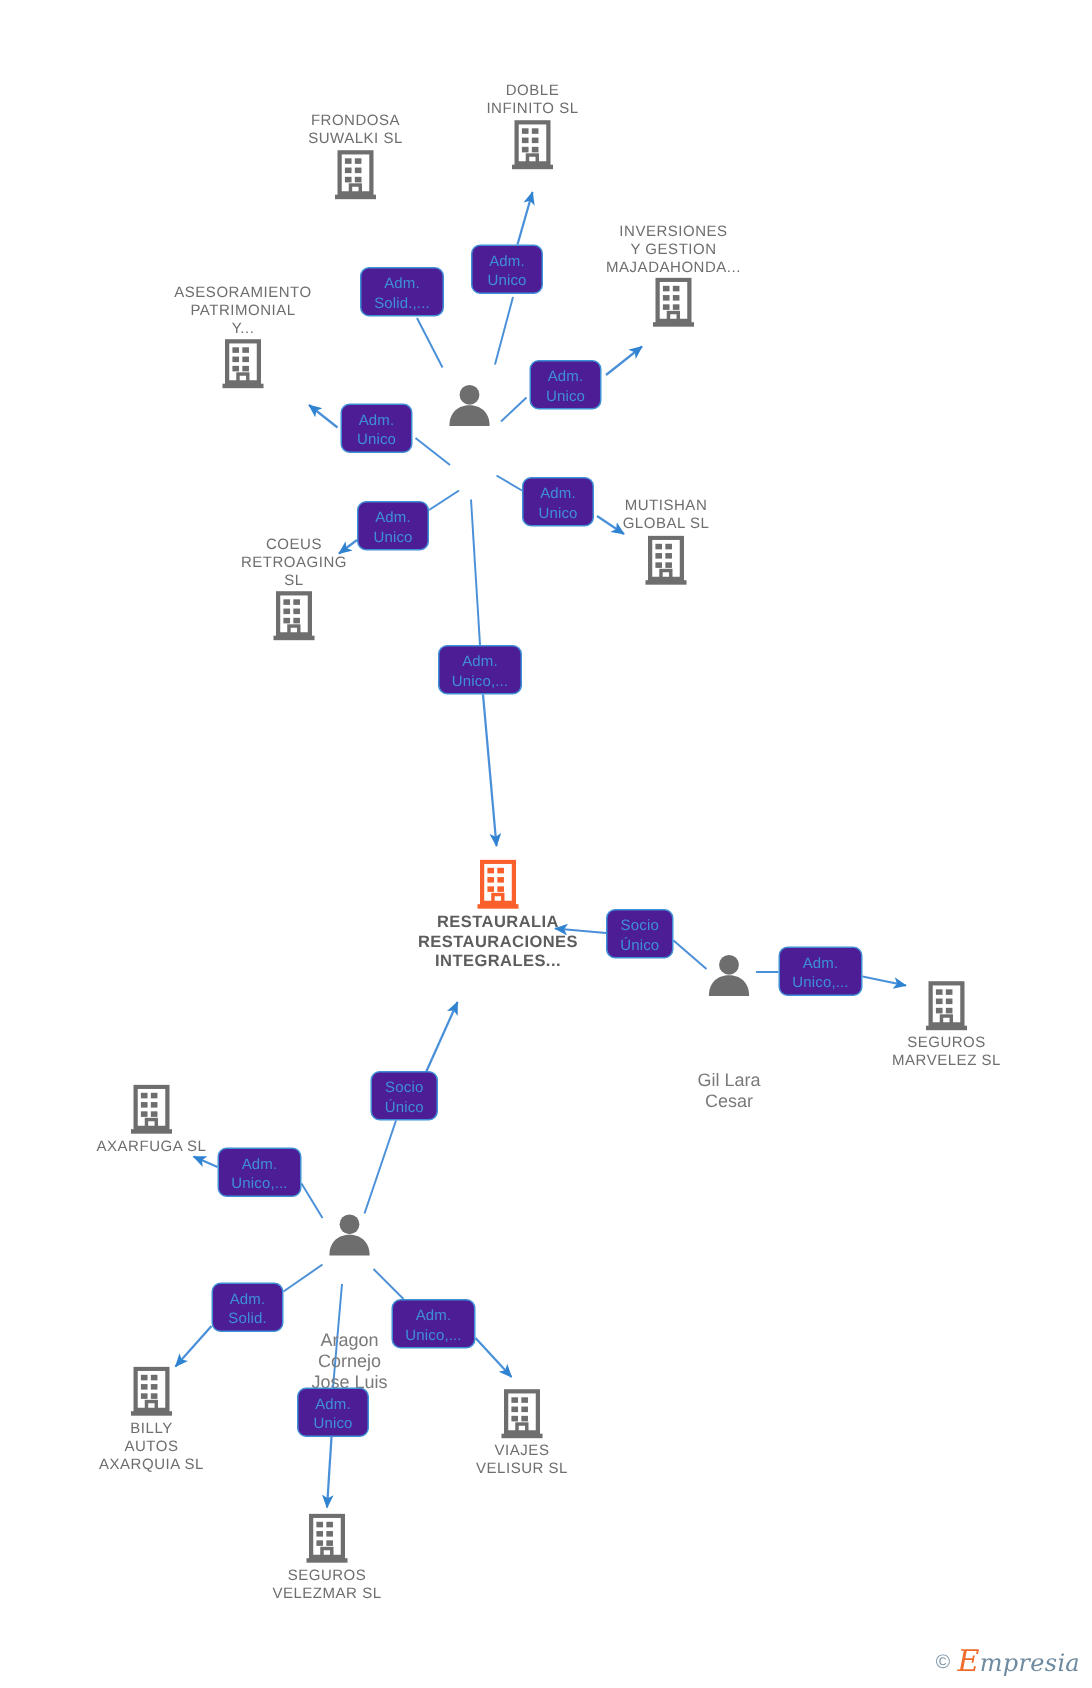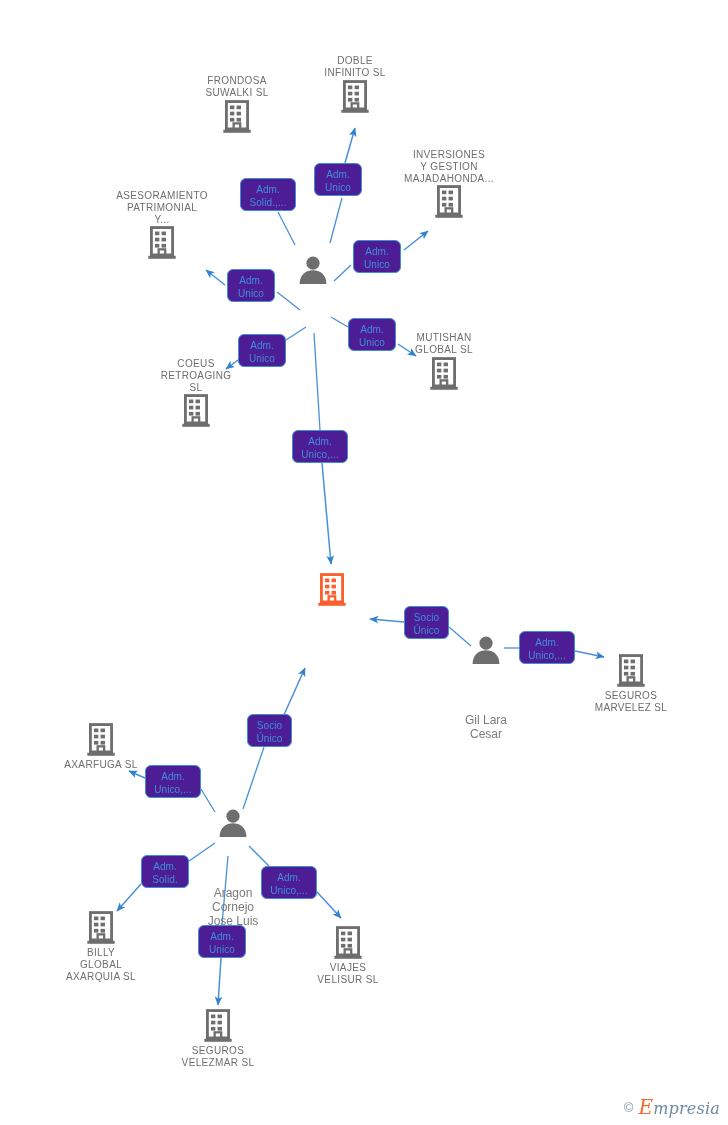--- a/index.html
+++ b/index.html
@@ -252,20 +252,23 @@
             <rect x="5" y="1.5" width="24" height="31" fill="none" stroke="#fa5f2c" stroke-width="3.2"></rect>
             <rect x="1.5" y="33.5" width="31" height="3.4" fill="#fa5f2c"></rect>
             <rect x="9" y="6" width="5" height="4.2" fill="#fa5f2c"></rect>
             <rect x="16.5" y="6" width="5" height="4.2" fill="#fa5f2c"></rect>
             <rect x="9" y="13" width="5" height="4.2" fill="#fa5f2c"></rect>
             <rect x="16.5" y="13" width="5" height="4.2" fill="#fa5f2c"></rect>
             <rect x="9" y="20" width="5" height="4.2" fill="#fa5f2c"></rect>
             <rect x="16.5" y="20" width="5" height="4.2" fill="#fa5f2c"></rect>
             <rect x="13.2" y="26.2" width="7.4" height="6.6" fill="none" stroke="#fa5f2c" stroke-width="2.6"></rect>
           </svg></span>
+        <span class="nlabel">RESTAURALIA
+RESTAURACIONES
+INTEGRALES...</span>
       </div>
       <div class="node person" style="left: 486px; top: 635px;">
         <span class="glyph"><svg width="30" height="30" viewBox="0 0 30 30" xmlns="http://www.w3.org/2000/svg">
             <circle cx="15" cy="8.2" r="6.6" fill="#6e6e6e"></circle>
             <path d="M1.6 29 C1.6 19.2 8.2 15.2 15 15.2 C21.8 15.2 28.4 19.2 28.4 29 Z" fill="#6e6e6e"></path>
           </svg></span>
         <span class="nlabel">Gil Lara
 Cesar</span>
       </div>
       <div class="node company" style="left: 631px; top: 654px;">
@@ -312,21 +315,21 @@
             <rect x="1.5" y="33.5" width="31" height="3.4" fill="#6e6e6e"></rect>
             <rect x="9" y="6" width="5" height="4.2" fill="#6e6e6e"></rect>
             <rect x="16.5" y="6" width="5" height="4.2" fill="#6e6e6e"></rect>
             <rect x="9" y="13" width="5" height="4.2" fill="#6e6e6e"></rect>
             <rect x="16.5" y="13" width="5" height="4.2" fill="#6e6e6e"></rect>
             <rect x="9" y="20" width="5" height="4.2" fill="#6e6e6e"></rect>
             <rect x="16.5" y="20" width="5" height="4.2" fill="#6e6e6e"></rect>
             <rect x="13.2" y="26.2" width="7.4" height="6.6" fill="none" stroke="#6e6e6e" stroke-width="2.6"></rect>
           </svg></span>
         <span class="nlabel">BILLY
-GLOBAL
+AUTOS
 AXARQUIA  SL</span>
       </div>
       <div class="node company" style="left: 348px; top: 926px;">
         <span class="glyph"><svg width="30" height="34" viewBox="0 0 34 38" xmlns="http://www.w3.org/2000/svg">
             <rect x="5" y="1.5" width="24" height="31" fill="none" stroke="#6e6e6e" stroke-width="3.2"></rect>
             <rect x="1.5" y="33.5" width="31" height="3.4" fill="#6e6e6e"></rect>
             <rect x="9" y="6" width="5" height="4.2" fill="#6e6e6e"></rect>
             <rect x="16.5" y="6" width="5" height="4.2" fill="#6e6e6e"></rect>
             <rect x="9" y="13" width="5" height="4.2" fill="#6e6e6e"></rect>
             <rect x="16.5" y="13" width="5" height="4.2" fill="#6e6e6e"></rect>

